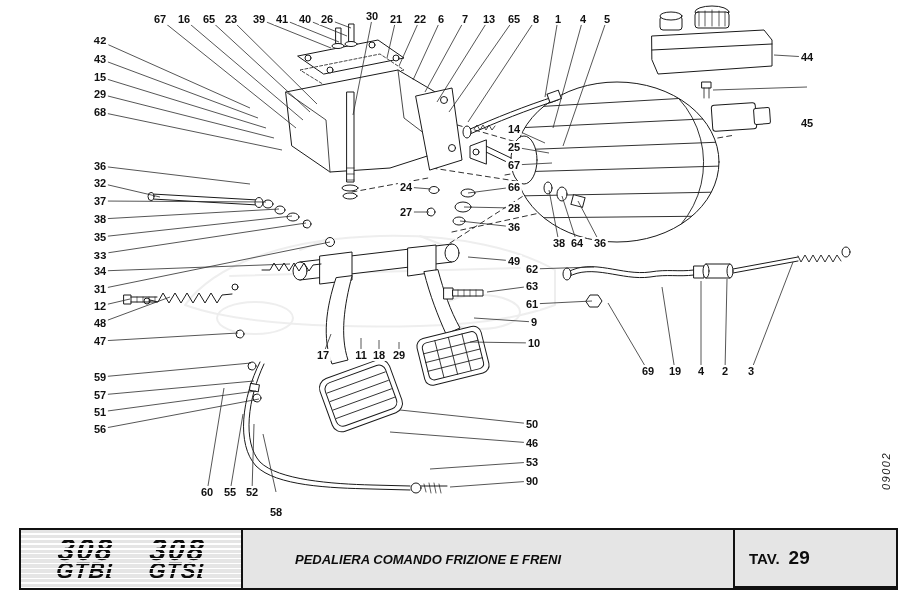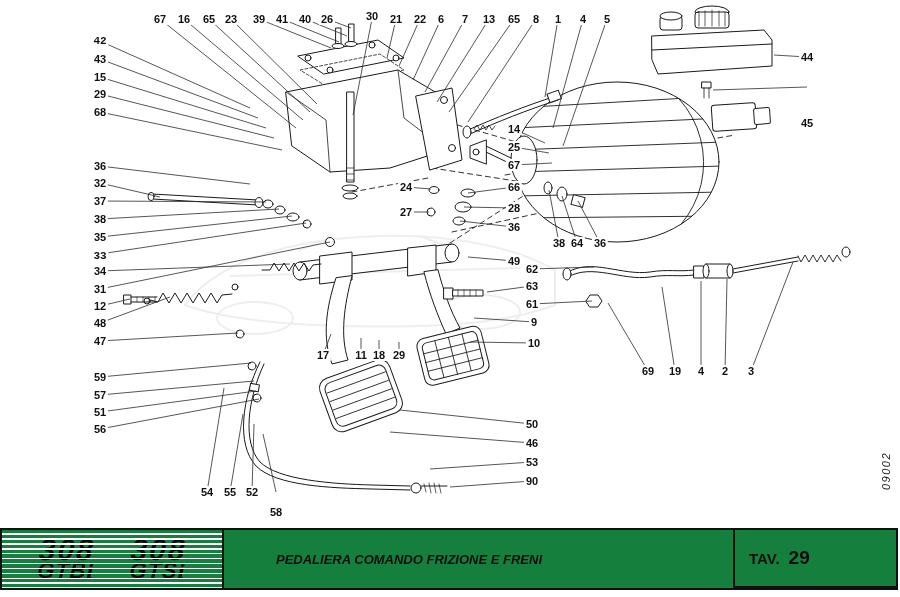--- a/index.html
+++ b/index.html
@@ -18,22 +18,22 @@
     position:absolute; transform:translate(-50%,-50%);
     font-size:11px; font-weight:bold; color:#111;
     background:#fff; padding:0 2px; line-height:1.1; white-space:nowrap;
   }
   .print-code {
     position:absolute; right:8px; top:452px;
     writing-mode:vertical-rl; transform:rotate(180deg);
     font-size:11px; font-style:italic; letter-spacing:1.5px; color:#222;
   }
   .titlebar {
-    position:absolute; left:0; right:2px; top:528px; height:62px;
-    border:2px solid #111; background:#15803d; display:flex;
+    position:absolute; left:19px; right:2px; top:528px; height:62px;
+    border:2px solid #111; background:#e5e5e5; display:flex;
   }
   .logos {
     width:222px; border-right:2px solid #111; position:relative;
     display:flex; align-items:center; justify-content:space-evenly; overflow:hidden;
   }
   .logo { text-align:center; font-style:italic; font-weight:900; color:#0d0d0d; line-height:0.8; transform:skewX(-4deg); }
   .logo .num { display:block; font-size:30px; letter-spacing:2px; }
   .logo .variant { font-size:22px; letter-spacing:1px; }
   .logo .suffix { font-size:19px; font-family:"DejaVu Serif","Liberation Serif",serif; font-style:italic; }
   .logo-stripes {
@@ -350,21 +350,21 @@
         <div class="callout" style="left: 100px; top: 256px; font-family: Liberation Mono, monospace;">33</div>
         <div class="callout" style="left: 100px; top: 271px;">34</div>
         <div class="callout" style="left: 100px; top: 289px;">31</div>
         <div class="callout" style="left: 100px; top: 306px;">12</div>
         <div class="callout" style="left: 100px; top: 323px;">48</div>
         <div class="callout" style="left: 100px; top: 341px;">47</div>
         <div class="callout" style="left: 100px; top: 377px;">59</div>
         <div class="callout" style="left: 100px; top: 395px;">57</div>
         <div class="callout" style="left: 100px; top: 412px;">51</div>
         <div class="callout" style="left: 100px; top: 429px;">56</div>
-        <div class="callout" style="left: 207px; top: 492px;">54</div>
+        <div class="callout" style="left: 207px; top: 492px;">60</div>
         <div class="callout" style="left: 230px; top: 492px;">55</div>
         <div class="callout" style="left: 252px; top: 492px;">52</div>
         <div class="callout" style="left: 276px; top: 512px;">58</div>
         <div class="callout" style="left: 514px; top: 129px;">14</div>
         <div class="callout" style="left: 514px; top: 147px;">25</div>
         <div class="callout" style="left: 514px; top: 165px;">67</div>
         <div class="callout" style="left: 514px; top: 187px;">66</div>
         <div class="callout" style="left: 514px; top: 208px;">28</div>
         <div class="callout" style="left: 514px; top: 227px;">36</div>
         <div class="callout" style="left: 514px; top: 261px;">49</div>

